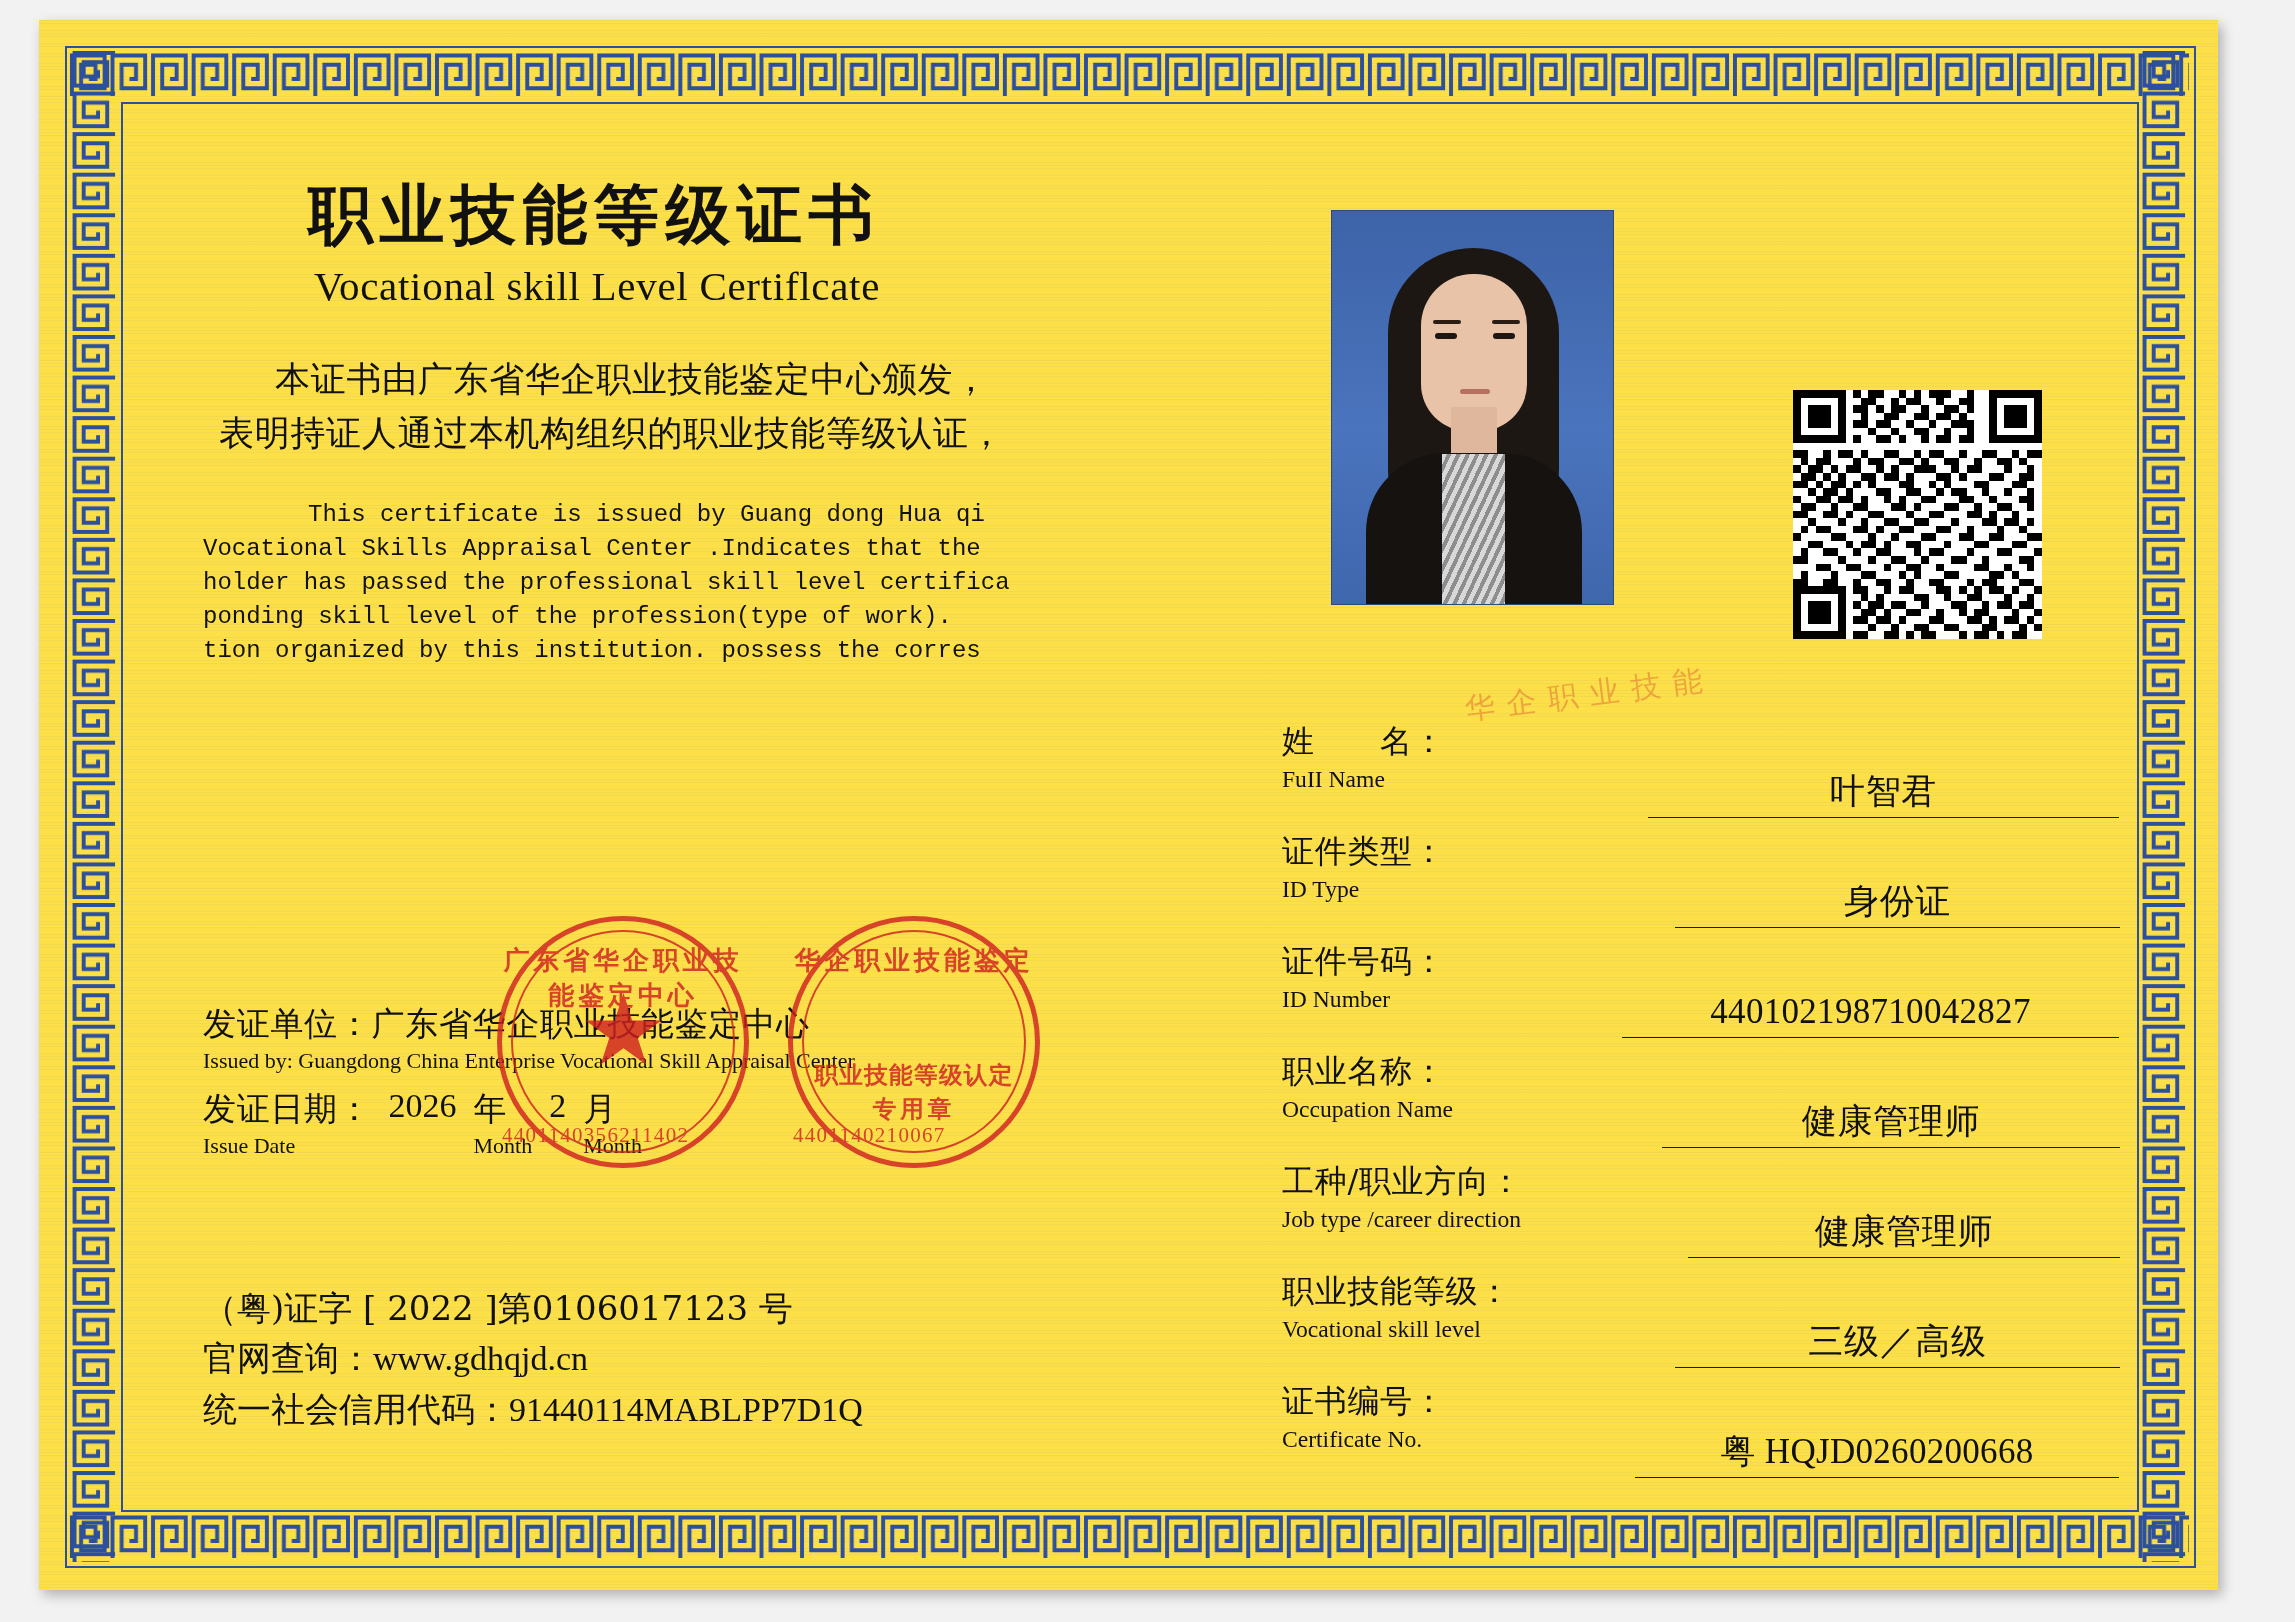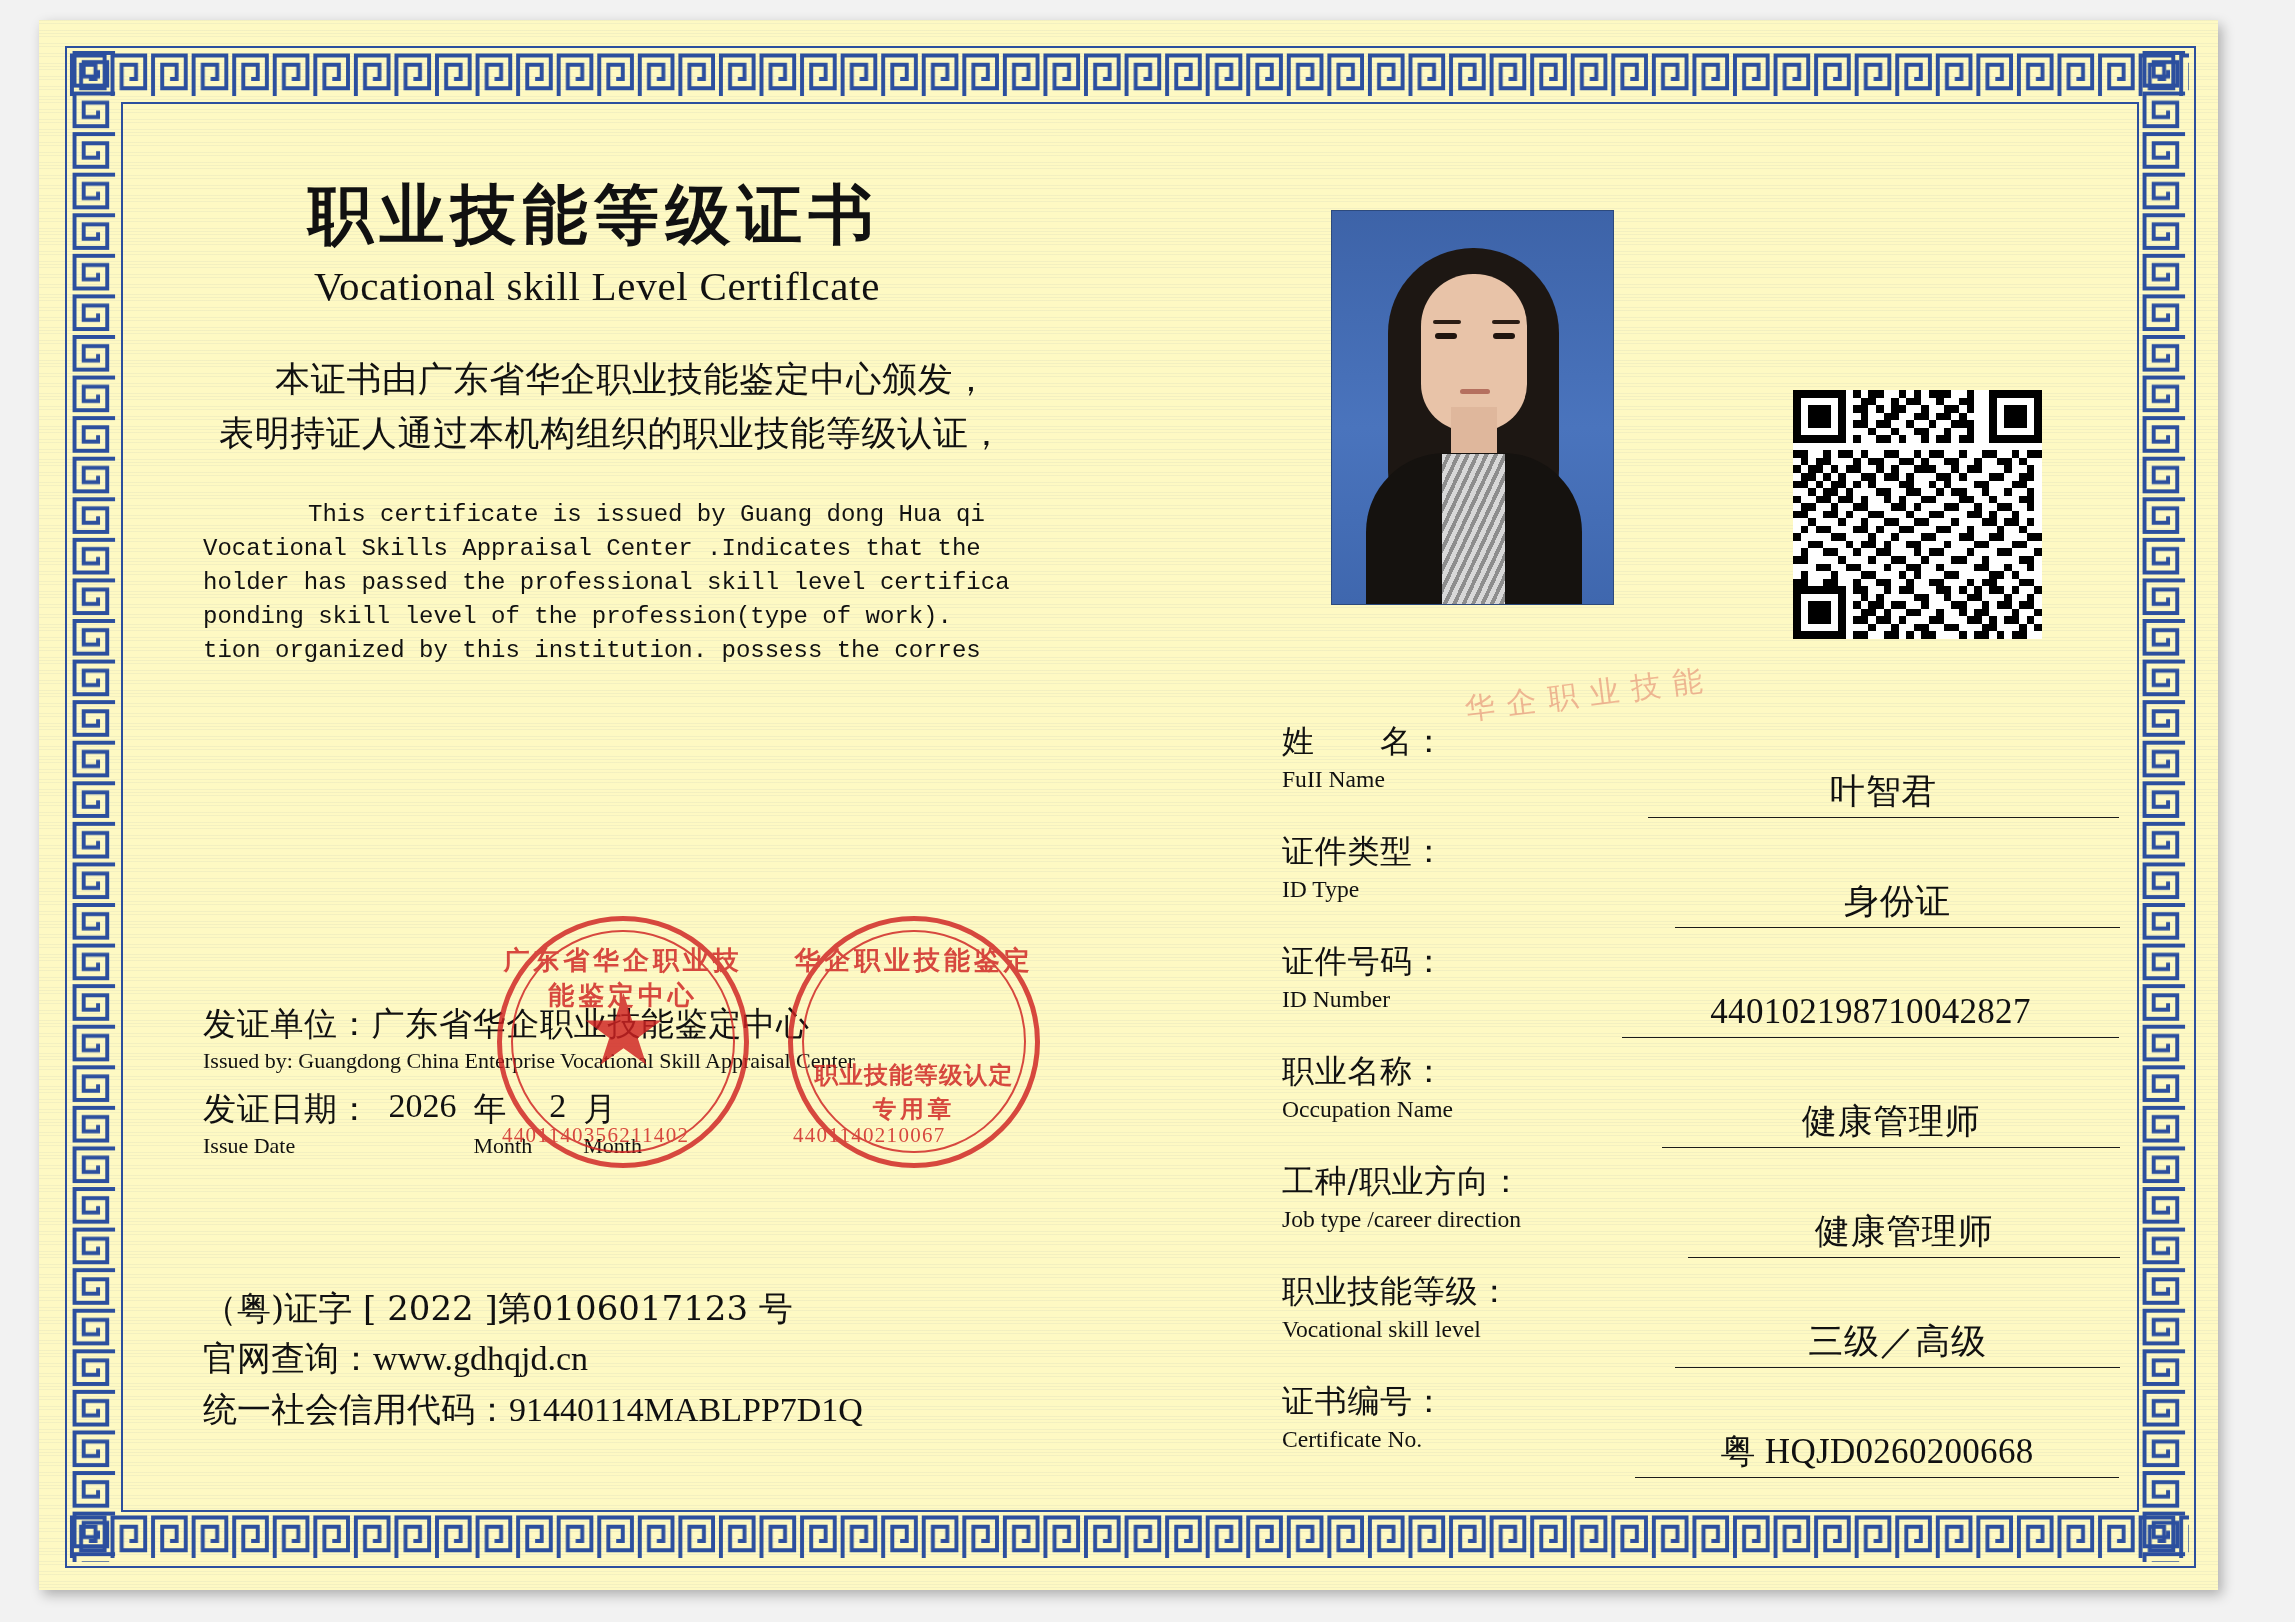--- a/index.html
+++ b/index.html
@@ -21,21 +21,21 @@
     width: 2295px;
     height: 1623px;
     background: #f2f2f2;
   }
   .cert {
     position: absolute;
     left: 39px;
     top: 19.6px;
     width: 2179px;
     height: 1570px;
-    background: #fef9c3;
+    background: #fde047;
     box-shadow: 3.9px 5.2px 11.8px rgba(0,0,0,0.28);
     overflow: hidden;
   }
   
   .cert::before {
     content: "";
     position: absolute;
     left: 0; top: 0; right: 0; bottom: 0;
     background: repeating-linear-gradient(
       180deg,

